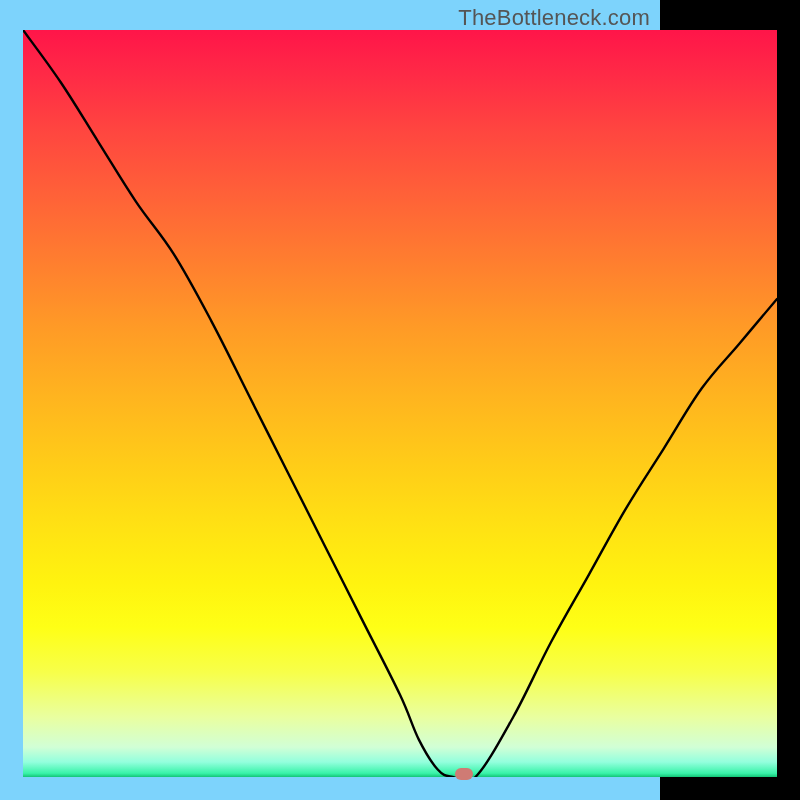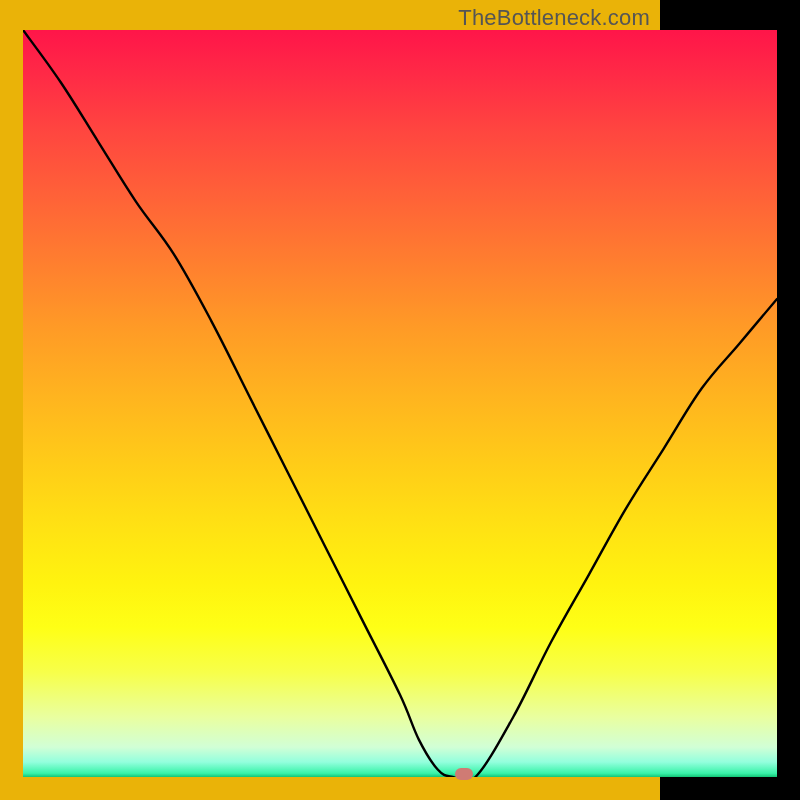--- a/index.html
+++ b/index.html
@@ -8,21 +8,21 @@
     width: 800px;
     height: 800px;
     background: #000;
     overflow: hidden;
     font-family: Arial, Helvetica, sans-serif;
   }
   .frame {
     position: relative;
     width: 660px;
     height: 800px;
-    background: #eab308;
+    background: #7dd3fc;
   }
   .watermark {
     position: absolute;
     top: 5px;
     right: 10px;
     color: #555;
     font-size: 22px;
     font-weight: 500;
     letter-spacing: 0.2px;
     z-index: 5;

